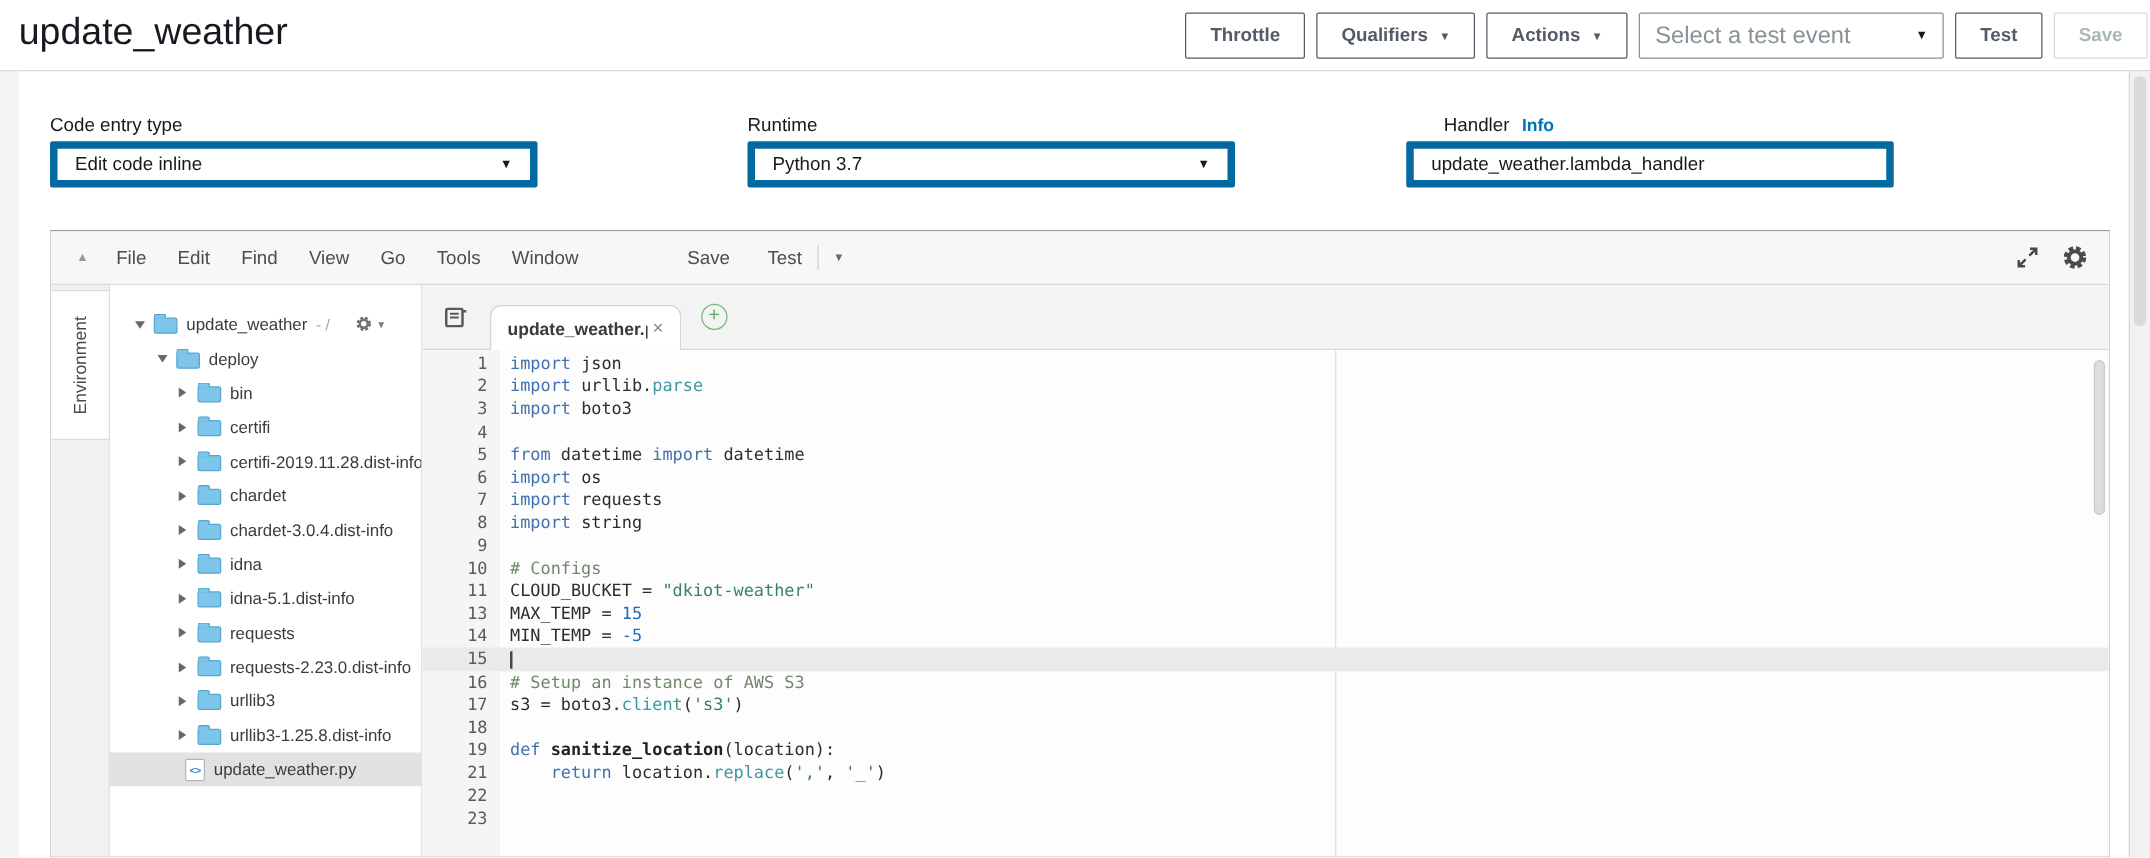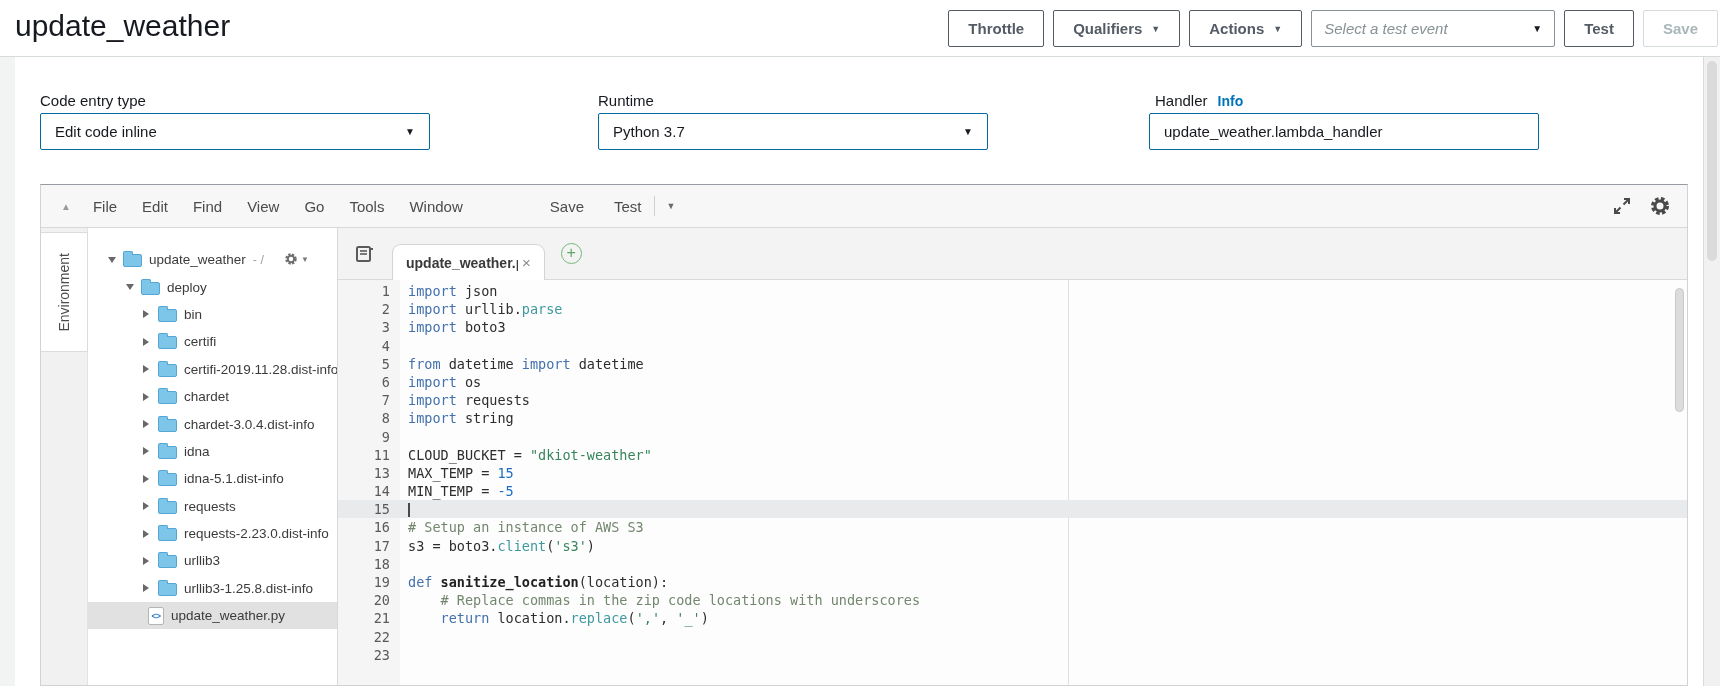--- a/index.html
+++ b/index.html
@@ -7,32 +7,32 @@
   body { background:#f2f3f3; font-family:"Liberation Sans", sans-serif; color:#16191f; position:relative; }
 
   
   .header { position:absolute; top:0; left:0; width:1720px; height:57px; background:#fff; border-bottom:1px solid #d5dbdb; z-index:5; }
   .page-title { position:absolute; left:15px; top:9px; font-size:30px; font-weight:400; color:#16191f; }
   .header-actions { position:absolute; right:2px; top:10px; display:flex; align-items:center; gap:9px; }
   .btn { height:37px; padding:0 19px; background:#fff; border:1px solid #545b64; border-radius:2px; color:#545b64; font-weight:700; font-size:15px; display:flex; align-items:center; gap:9px; cursor:pointer; white-space:nowrap; }
   .btn .dd-arrow { font-size:9px; color:#545b64; }
   .btn.disabled { color:#aab7b8; border-color:#d5dbdb; }
   .event-select { width:244px; height:37px; border:1px solid #879196; border-radius:2px; background:#fff; display:flex; align-items:center; justify-content:space-between; padding:0 12px; }
-  .event-select .placeholder { font-style:italic; color:#879196; font-size:15px; }
+  .event-select .placeholder { color:#879196; font-size:19px; }
   .event-select .dd-arrow { font-size:10px; color:#16191f; }
 
   
   .content-card { position:absolute; left:15px; top:57px; width:1688px; bottom:0; background:#fff; }
   .page-scroll-strip { position:absolute; right:0; top:57px; width:17px; bottom:0; background:#f1f1f1; border-left:1px solid #d9d9d9; }
   .page-scroll-thumb { position:absolute; top:4px; left:3px; width:10px; height:200px; background:#dadada; border-radius:5px; }
 
   
   .field-label { position:absolute; font-size:15px; color:#16191f; font-weight:400; }
   .info-link { color:#0073bb; font-weight:700; font-size:14px; margin-left:10px; cursor:pointer; }
-  .control { position:absolute; width:390px; height:37px; border:1px solid #0369a1; border-radius:2px; background:#fff; font-size:15px; color:#16191f; display:flex; align-items:center; justify-content:space-between; padding:0 14px; }
+  .control { position:absolute; width:390px; height:37px; border:6px solid #0369a1; border-radius:2px; background:#fff; font-size:15px; color:#16191f; display:flex; align-items:center; justify-content:space-between; padding:0 14px; }
   .control .dd-arrow { font-size:10px; color:#16191f; }
 
   
   .editor { position:absolute; left:40px; top:184px; width:1648px; height:502px; background:#fff; border:1px solid #cfd3d7; border-top-color:#969ba1; display:flex; flex-direction:column; overflow:hidden; }
 
   .menubar { height:43px; flex:0 0 43px; background:#f7f7f7; border-bottom:1px solid #d9d9d9; display:flex; align-items:center; padding-left:20px; font-size:15px; color:#4c4c4c; }
   .collapse-tri { font-size:10px; color:#9a9a9a; margin-right:22px; cursor:pointer; }
   .menu-item { margin-right:25px; cursor:pointer; }
   .mb-save { margin-left:62px; cursor:pointer; }
   .mb-test { margin-left:30px; cursor:pointer; }
@@ -131,21 +131,21 @@
 
 <div class="field-label" style="left:598px; top:92px;">Runtime</div>
 <div class="control" style="left:598px; top:113px;">
   <span>Python 3.7</span>
   <span class="dd-arrow">▼</span>
 </div>
 
 <div class="field-label" style="left:1155px; top:92px;">
   <span>Handler</span><span class="info-link">Info</span>
 </div>
-<div class="control" style="left:1149px; top:113px;">
+<div class="control" style="left:1125px; top:113px;">
   <span>update_weather.lambda_handler</span>
 </div>
 
 <div class="editor">
 
   <div class="menubar">
     <span class="collapse-tri">▲</span>
     <span id="menu-items" style="display:flex;">
         <span class="menu-item">File</span>
         <span class="menu-item">Edit</span>
@@ -312,20 +312,24 @@
             </div>
             <div class="code-line">
               <div class="gutter-cell">8</div>
               <div class="code-text"><span class="tok-kw">import</span><span class="tok-pl"> string</span></div>
             </div>
             <div class="code-line">
               <div class="gutter-cell">9</div>
               <div class="code-text"></div>
             </div>
             <div class="code-line">
+              <div class="gutter-cell">10</div>
+              <div class="code-text"><span class="tok-cm"># Configs</span></div>
+            </div>
+            <div class="code-line">
               <div class="gutter-cell">11</div>
               <div class="code-text"><span class="tok-pl">CLOUD_BUCKET = </span><span class="tok-st">"dkiot-weather"</span></div>
             </div>
             <div class="code-line">
               <div class="gutter-cell">13</div>
               <div class="code-text"><span class="tok-pl">MAX_TEMP = </span><span class="tok-num">15</span></div>
             </div>
             <div class="code-line">
               <div class="gutter-cell">14</div>
               <div class="code-text"><span class="tok-pl">MIN_TEMP = </span><span class="tok-num">-5</span></div>
@@ -342,24 +346,20 @@
               <div class="gutter-cell">17</div>
               <div class="code-text"><span class="tok-pl">s3 = boto3.</span><span class="tok-mt">client</span><span class="tok-pl">(</span><span class="tok-st">'s3'</span><span class="tok-pl">)</span></div>
             </div>
             <div class="code-line">
               <div class="gutter-cell">18</div>
               <div class="code-text"></div>
             </div>
             <div class="code-line">
               <div class="gutter-cell">19</div>
               <div class="code-text"><span class="tok-kw">def</span><span class="tok-pl"> </span><span class="tok-fn">sanitize_location</span><span class="tok-pl">(location):</span></div>
-            </div>
-            <div class="code-line">
-              <div class="gutter-cell">20</div>
-              <div class="code-text"><span class="tok-pl">    </span><span class="tok-cm"># Replace commas in the zip code locations with underscores</span></div>
             </div>
             <div class="code-line">
               <div class="gutter-cell">21</div>
               <div class="code-text"><span class="tok-pl">    </span><span class="tok-kw">return</span><span class="tok-pl"> location.</span><span class="tok-mt">replace</span><span class="tok-pl">(</span><span class="tok-st">','</span><span class="tok-pl">, </span><span class="tok-st">'_'</span><span class="tok-pl">)</span></div>
             </div>
             <div class="code-line">
               <div class="gutter-cell">22</div>
               <div class="code-text"></div>
             </div>
             <div class="code-line">

